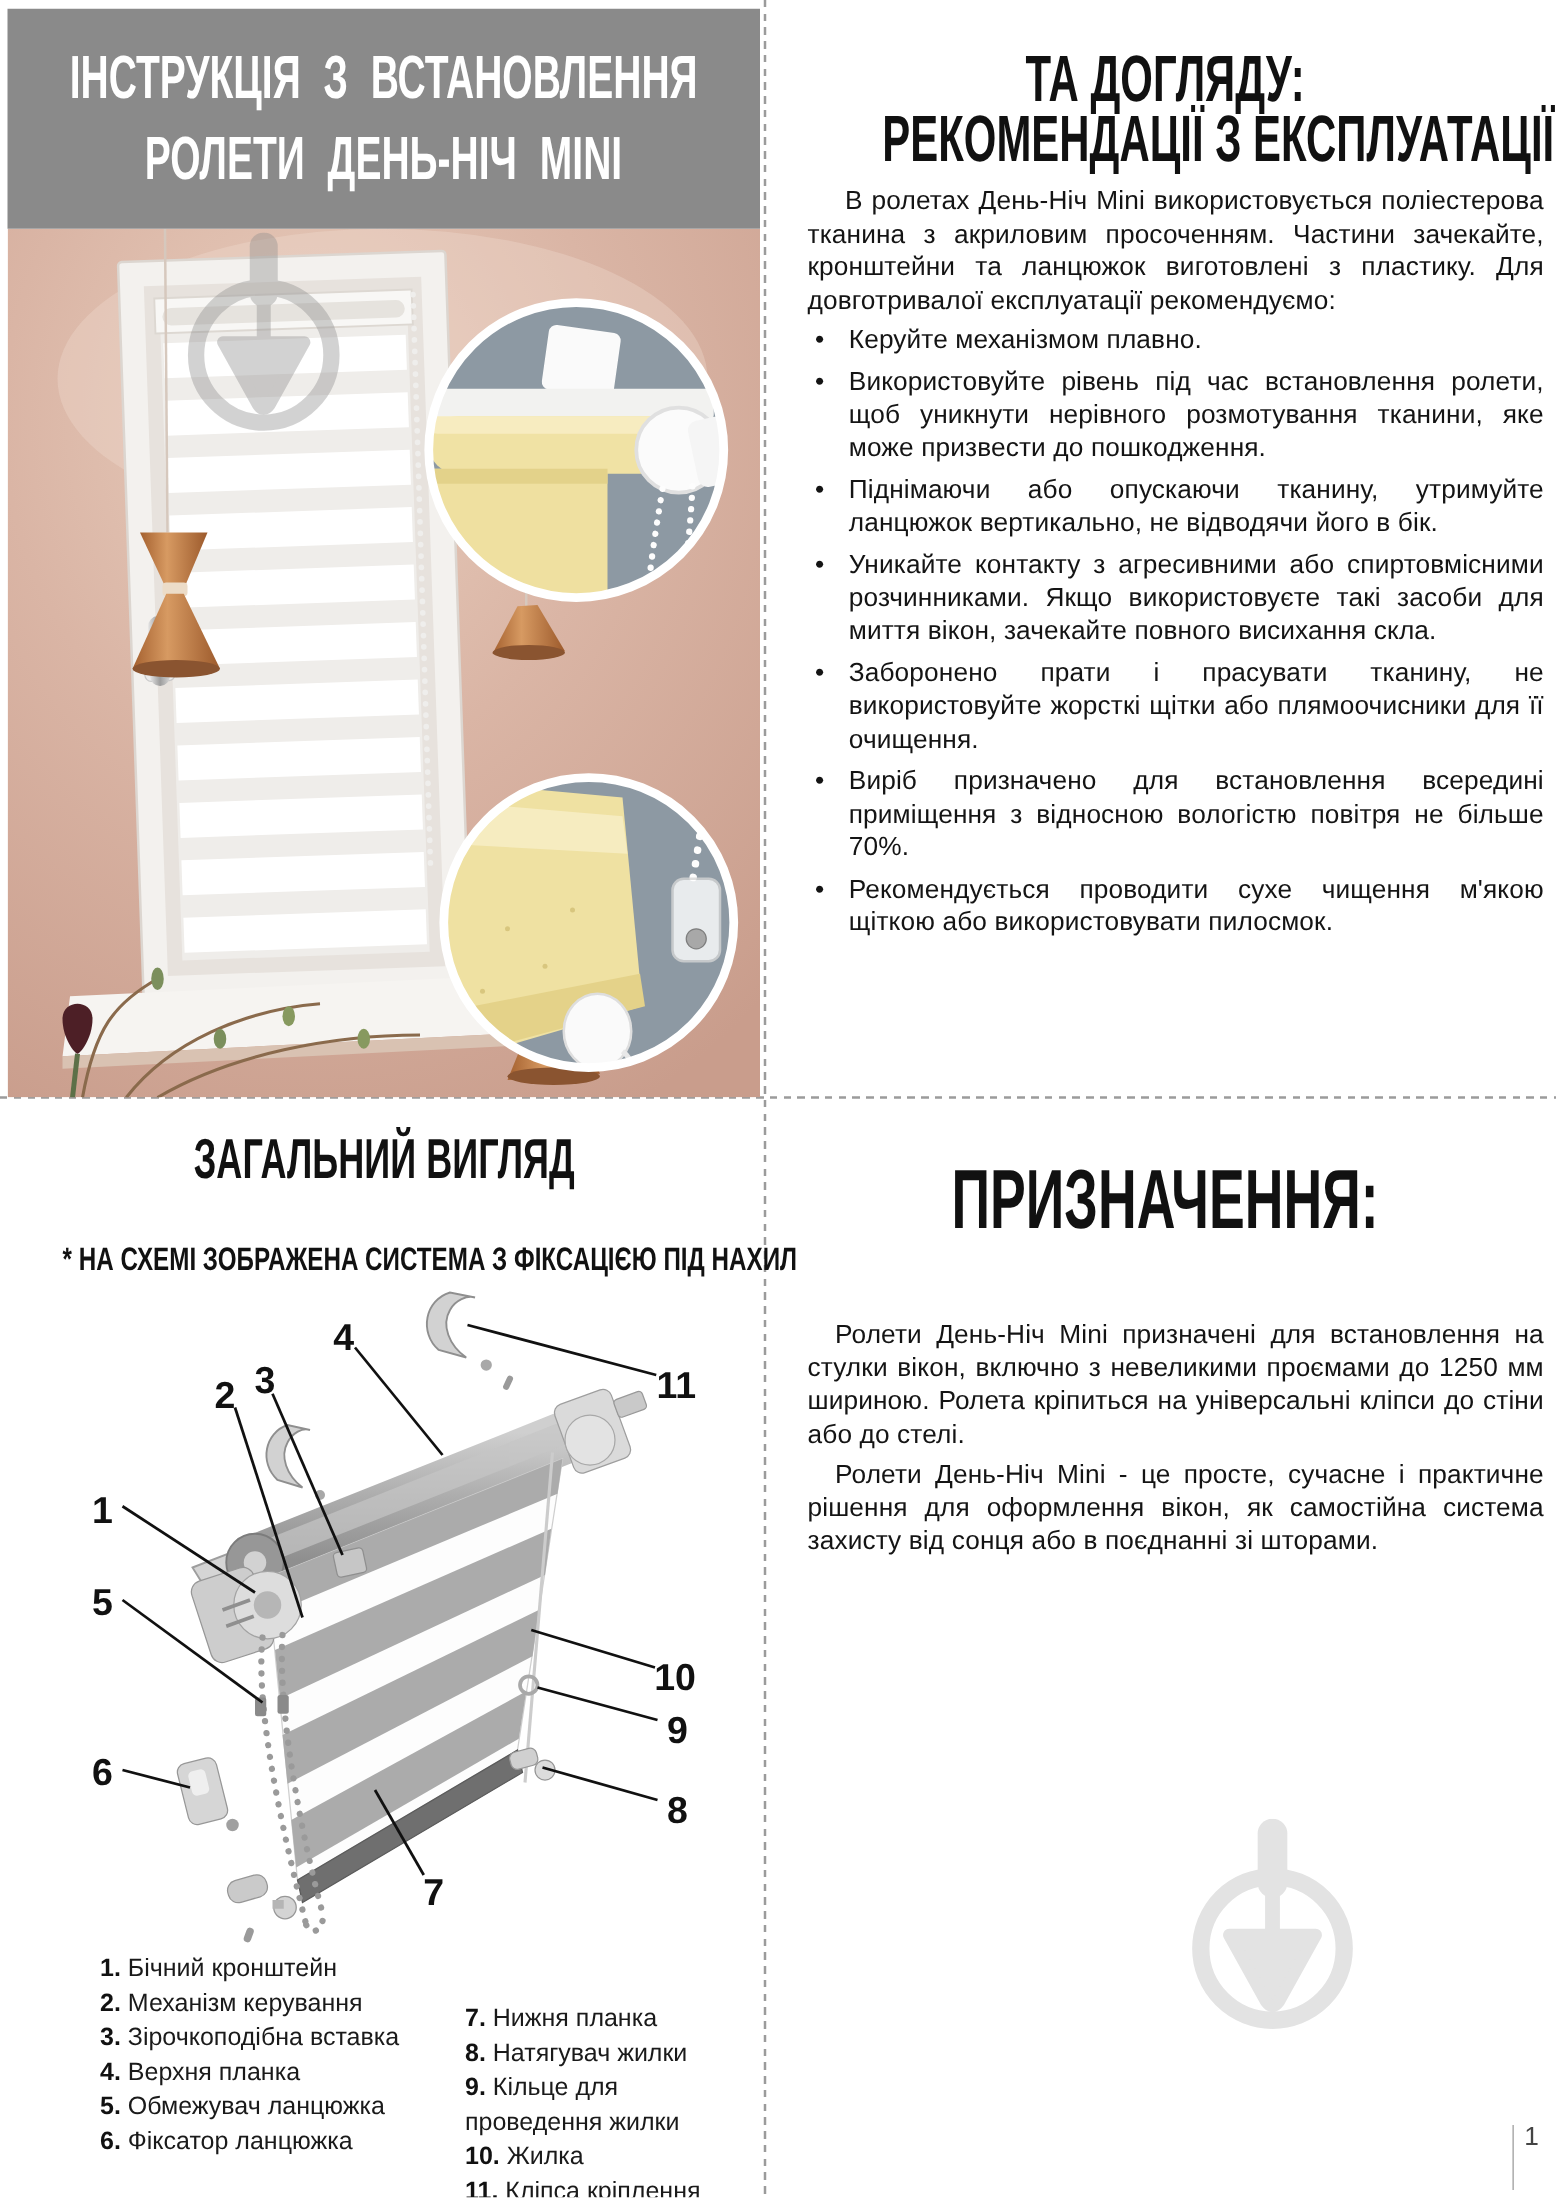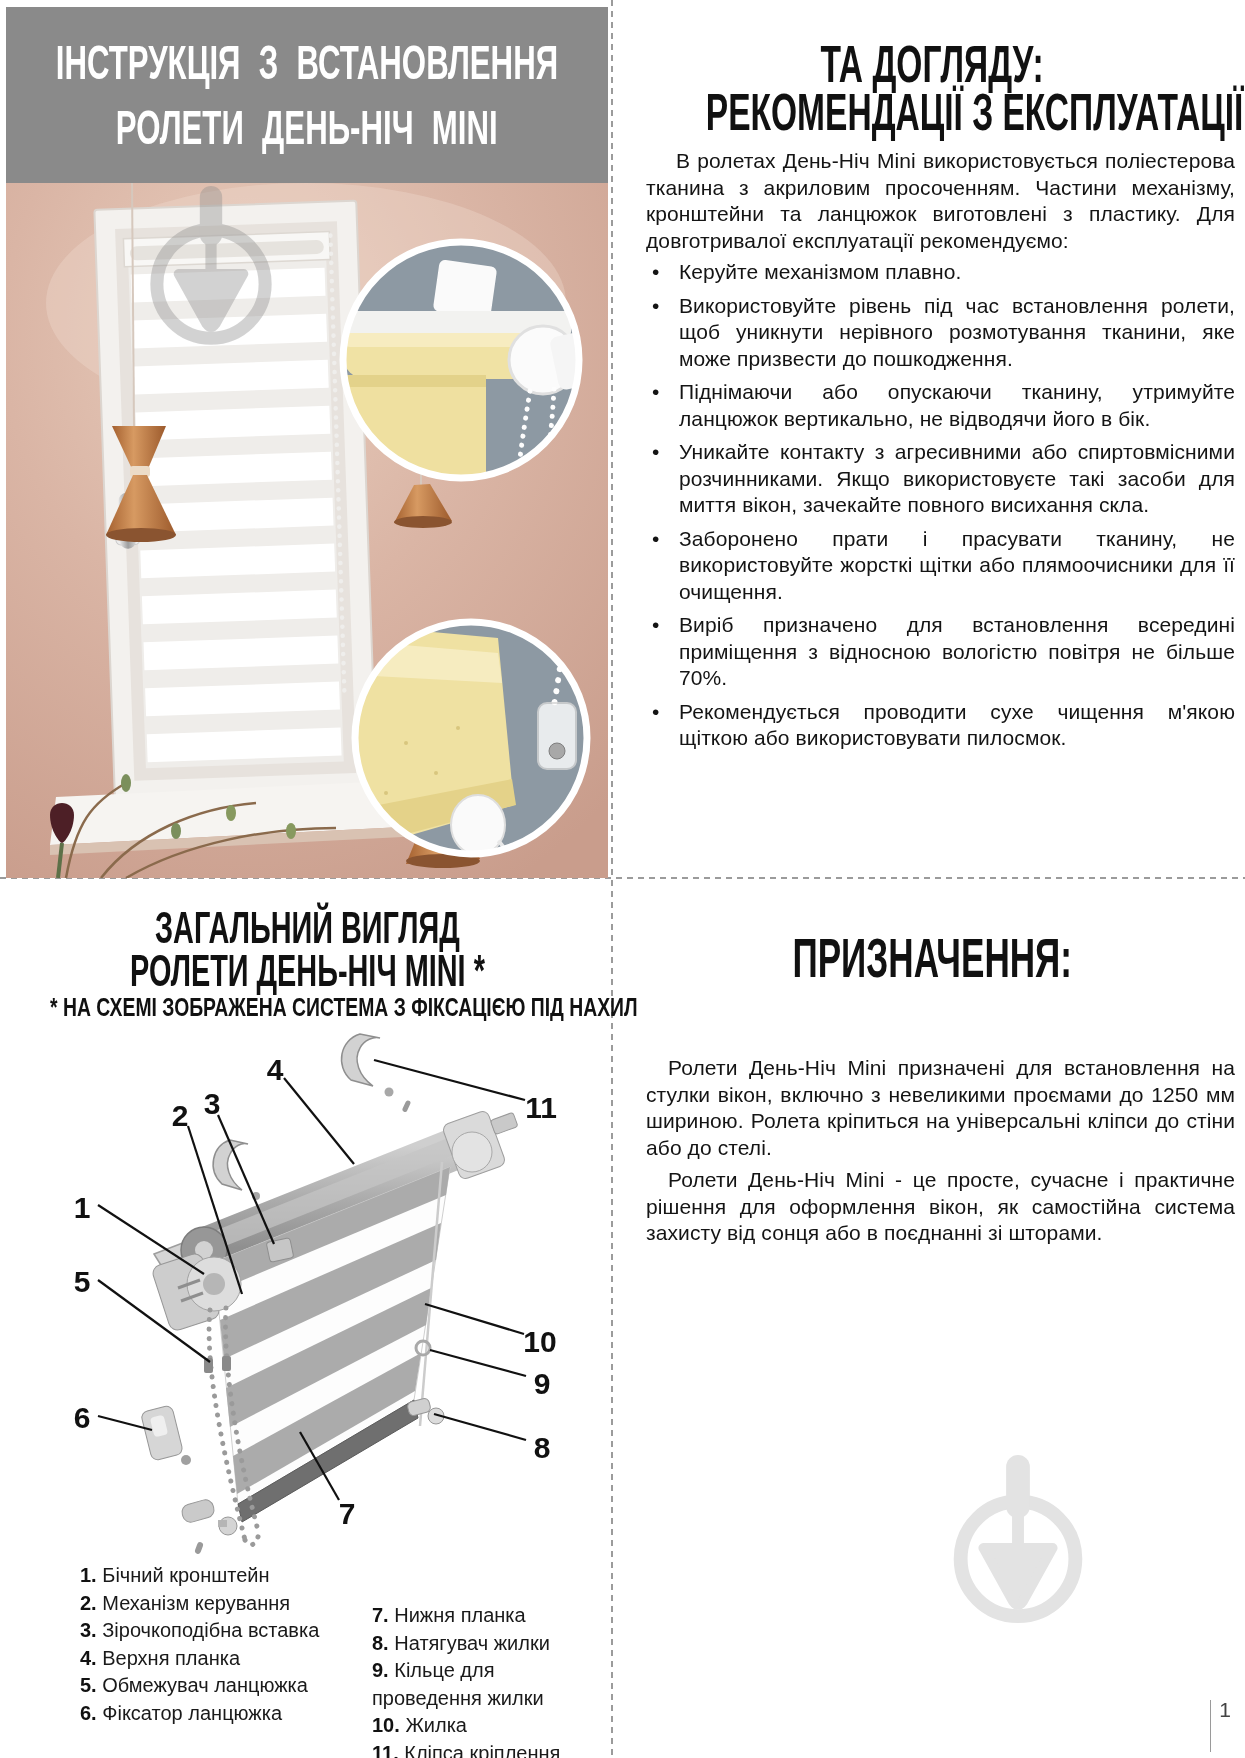--- a/index.html
+++ b/index.html
@@ -43,21 +43,21 @@
 
   .diagram{position:absolute;left:42px;top:1012px;width:520px;height:548px;}
 
   .legend{position:absolute;top:1562px;font-size:20px;line-height:27.5px;color:#1a1a1a;}
   .legend.l1{left:36px;width:315px;margin-left:44px;}
   .legend.l2{left:372px;width:235px;margin-top:40px;}
   .legend b{font-weight:700;color:#111;}
 
   
   .br-head{position:absolute;left:630px;top:935px;width:605px;text-align:center;}
-  .br-head .cline{font-size:45px;height:48px;line-height:48px;}
+  .br-head .cline{font-size:55px;height:48px;line-height:48px;}
   .br-text{position:absolute;left:646px;top:1055px;width:589px;font-size:21px;line-height:26.5px;
     text-align:justify;letter-spacing:0.1px;}
   .br-text p{margin:0 0 6px 0;text-indent:22px;}
 
   .wm-br{position:absolute;left:942px;top:1455px;width:152px;height:178px;color:#e3e3e3;}
   .wm-photo{position:absolute;left:130px;top:3px;width:150px;height:168px;color:#8c8c8c;opacity:0.38;}
 
   .pagenum{position:absolute;right:14px;bottom:6px;height:52px;display:flex;align-items:flex-start;gap:8px;}
   .pagenum .bar{width:1px;height:52px;background:#9a9a9a;}
   .pagenum .n{font-size:21px;color:#444;line-height:20px;}
@@ -214,35 +214,34 @@
       <rect x="69" y="58" width="12" height="36" fill="currentColor"></rect>
       <path d="M40,94 L110,94 L80,148 Q75,155 70,148 Z" fill="currentColor" stroke="currentColor" stroke-width="10" stroke-linejoin="round"></path>
     </svg>
   </div>
 
   <div class="tr-head">
     <span class="cline"><span>ТА ДОГЛЯДУ:</span></span>
     <span class="cline"><span>РЕКОМЕНДАЦІЇ З ЕКСПЛУАТАЦІЇ</span></span>
   </div>
   <div class="tr-text">
-    <p class="indent">В ролетах День-Ніч Mini використовується поліестерова тканина з акриловим просоченням. Частини механізму, кронштейни та ланцюжок виготовлені з пластику. Для довготривалої експлуатації рекомендуємо:</p>
+    <p class="indent">В ролетах День-Ніч Mini використовується поліестерова тканина з акриловим просоченням. Частини зачекайте, кронштейни та ланцюжок виготовлені з пластику. Для довготривалої експлуатації рекомендуємо:</p>
     <ul class="blist">
       <li>Керуйте механізмом плавно.</li>
       <li>Використовуйте рівень під час встановлення ролети, щоб уникнути нерівного розмотування тканини, яке може призвести до пошкодження.</li>
       <li>Піднімаючи або опускаючи тканину, утримуйте ланцюжок вертикально, не відводячи його в бік.</li>
       <li>Уникайте контакту з агресивними або спиртовмісними розчинниками. Якщо використовуєте такі засоби для миття вікон, зачекайте повного висихання скла.</li>
       <li>Заборонено прати і прасувати тканину, не використовуйте жорсткі щітки або плямоочисники для її очищення.</li>
       <li>Виріб призначено для встановлення всередині приміщення з відносною вологістю повітря не більше 70%.</li>
       <li>Рекомендується проводити сухе чищення м'якою щіткою або використовувати пилосмок.</li>
     </ul>
   </div>
 
   <div class="bl-head">
     <span class="cline"><span>ЗАГАЛЬНИЙ ВИГЛЯД</span></span>
-    <span class="cline"><span>РОЛЕТИ ДЕНЬ-НІЧ MINI *</span></span>
   </div>
   <div class="bl-sub">
     <span class="cline"><span>* НА СХЕМІ ЗОБРАЖЕНА СИСТЕМА З ФІКСАЦІЄЮ ПІД НАХИЛ</span></span>
   </div>
 
   <div class="diagram">
     <svg width="520" height="548" viewBox="0 0 520 548">
       <defs>
         <linearGradient id="tube" x1="0" y1="0" x2="0" y2="1">
           <stop offset="0" stop-color="#cfcfcf"></stop>

